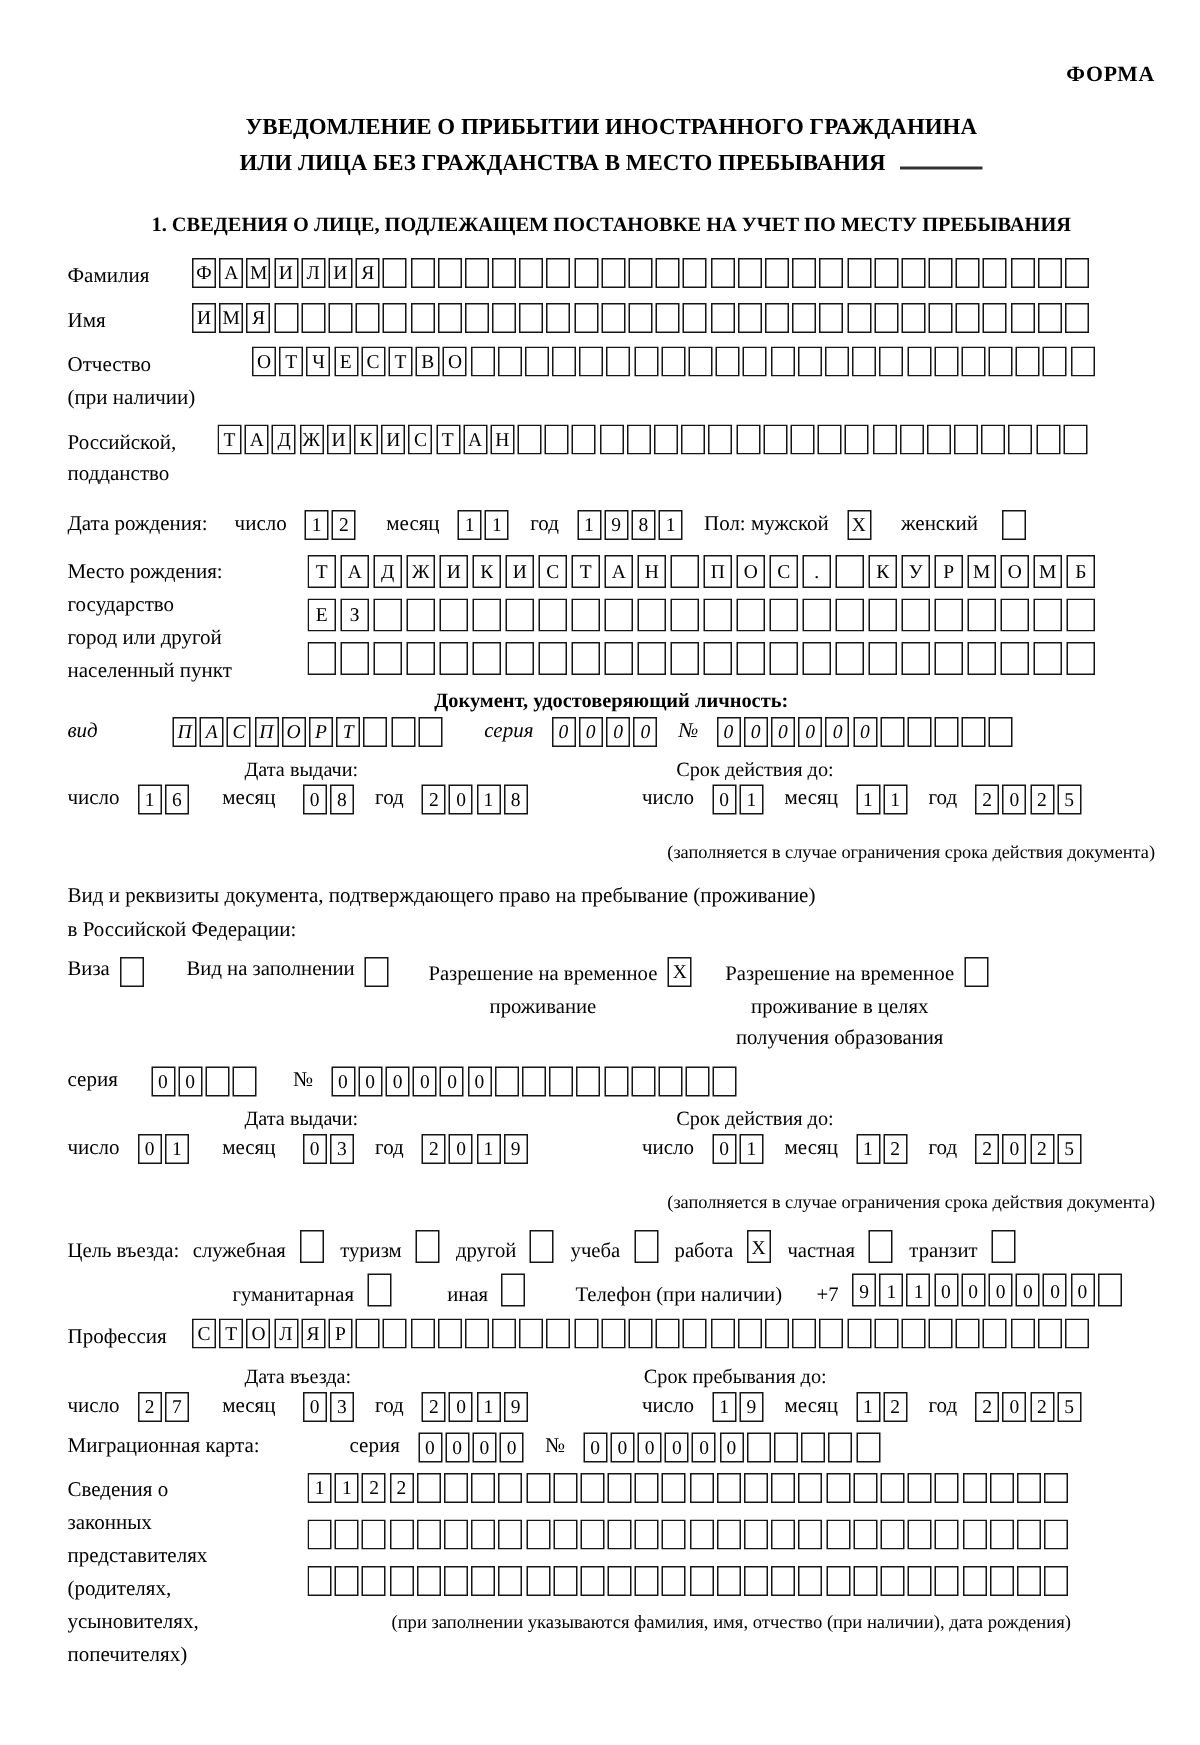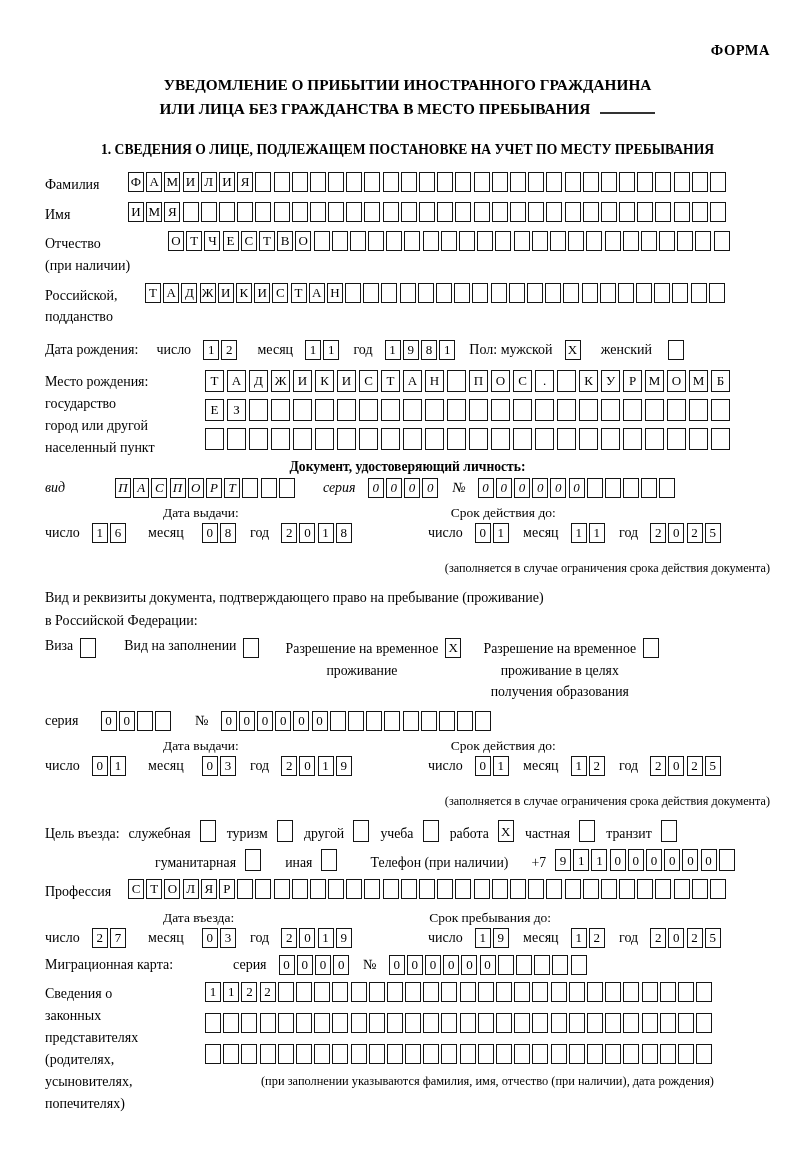--- a/index.html
+++ b/index.html
@@ -559,21 +559,21 @@
     <span>транзит</span>
     <span class="cells">
         <span class="cell">&nbsp;</span>
       </span>
   </div>
   <div class="gap9 indent155" style="margin-top:7px;">
     <span>гуманитарная</span>
     <span class="cells">
         <span class="cell">&nbsp;</span>
       </span>
-    <span style="margin-left:13px;">иная</span>
+    <span style="margin-left:26px;">иная</span>
     <span class="cells">
         <span class="cell">&nbsp;</span>
       </span>
     <span class="mlph">Телефон (при наличии)</span>
     <span class="mlpfx">+7</span>
     <span class="cells">
         <span class="cell">9</span>
         <span class="cell">1</span>
         <span class="cell">1</span>
         <span class="cell">0</span>

